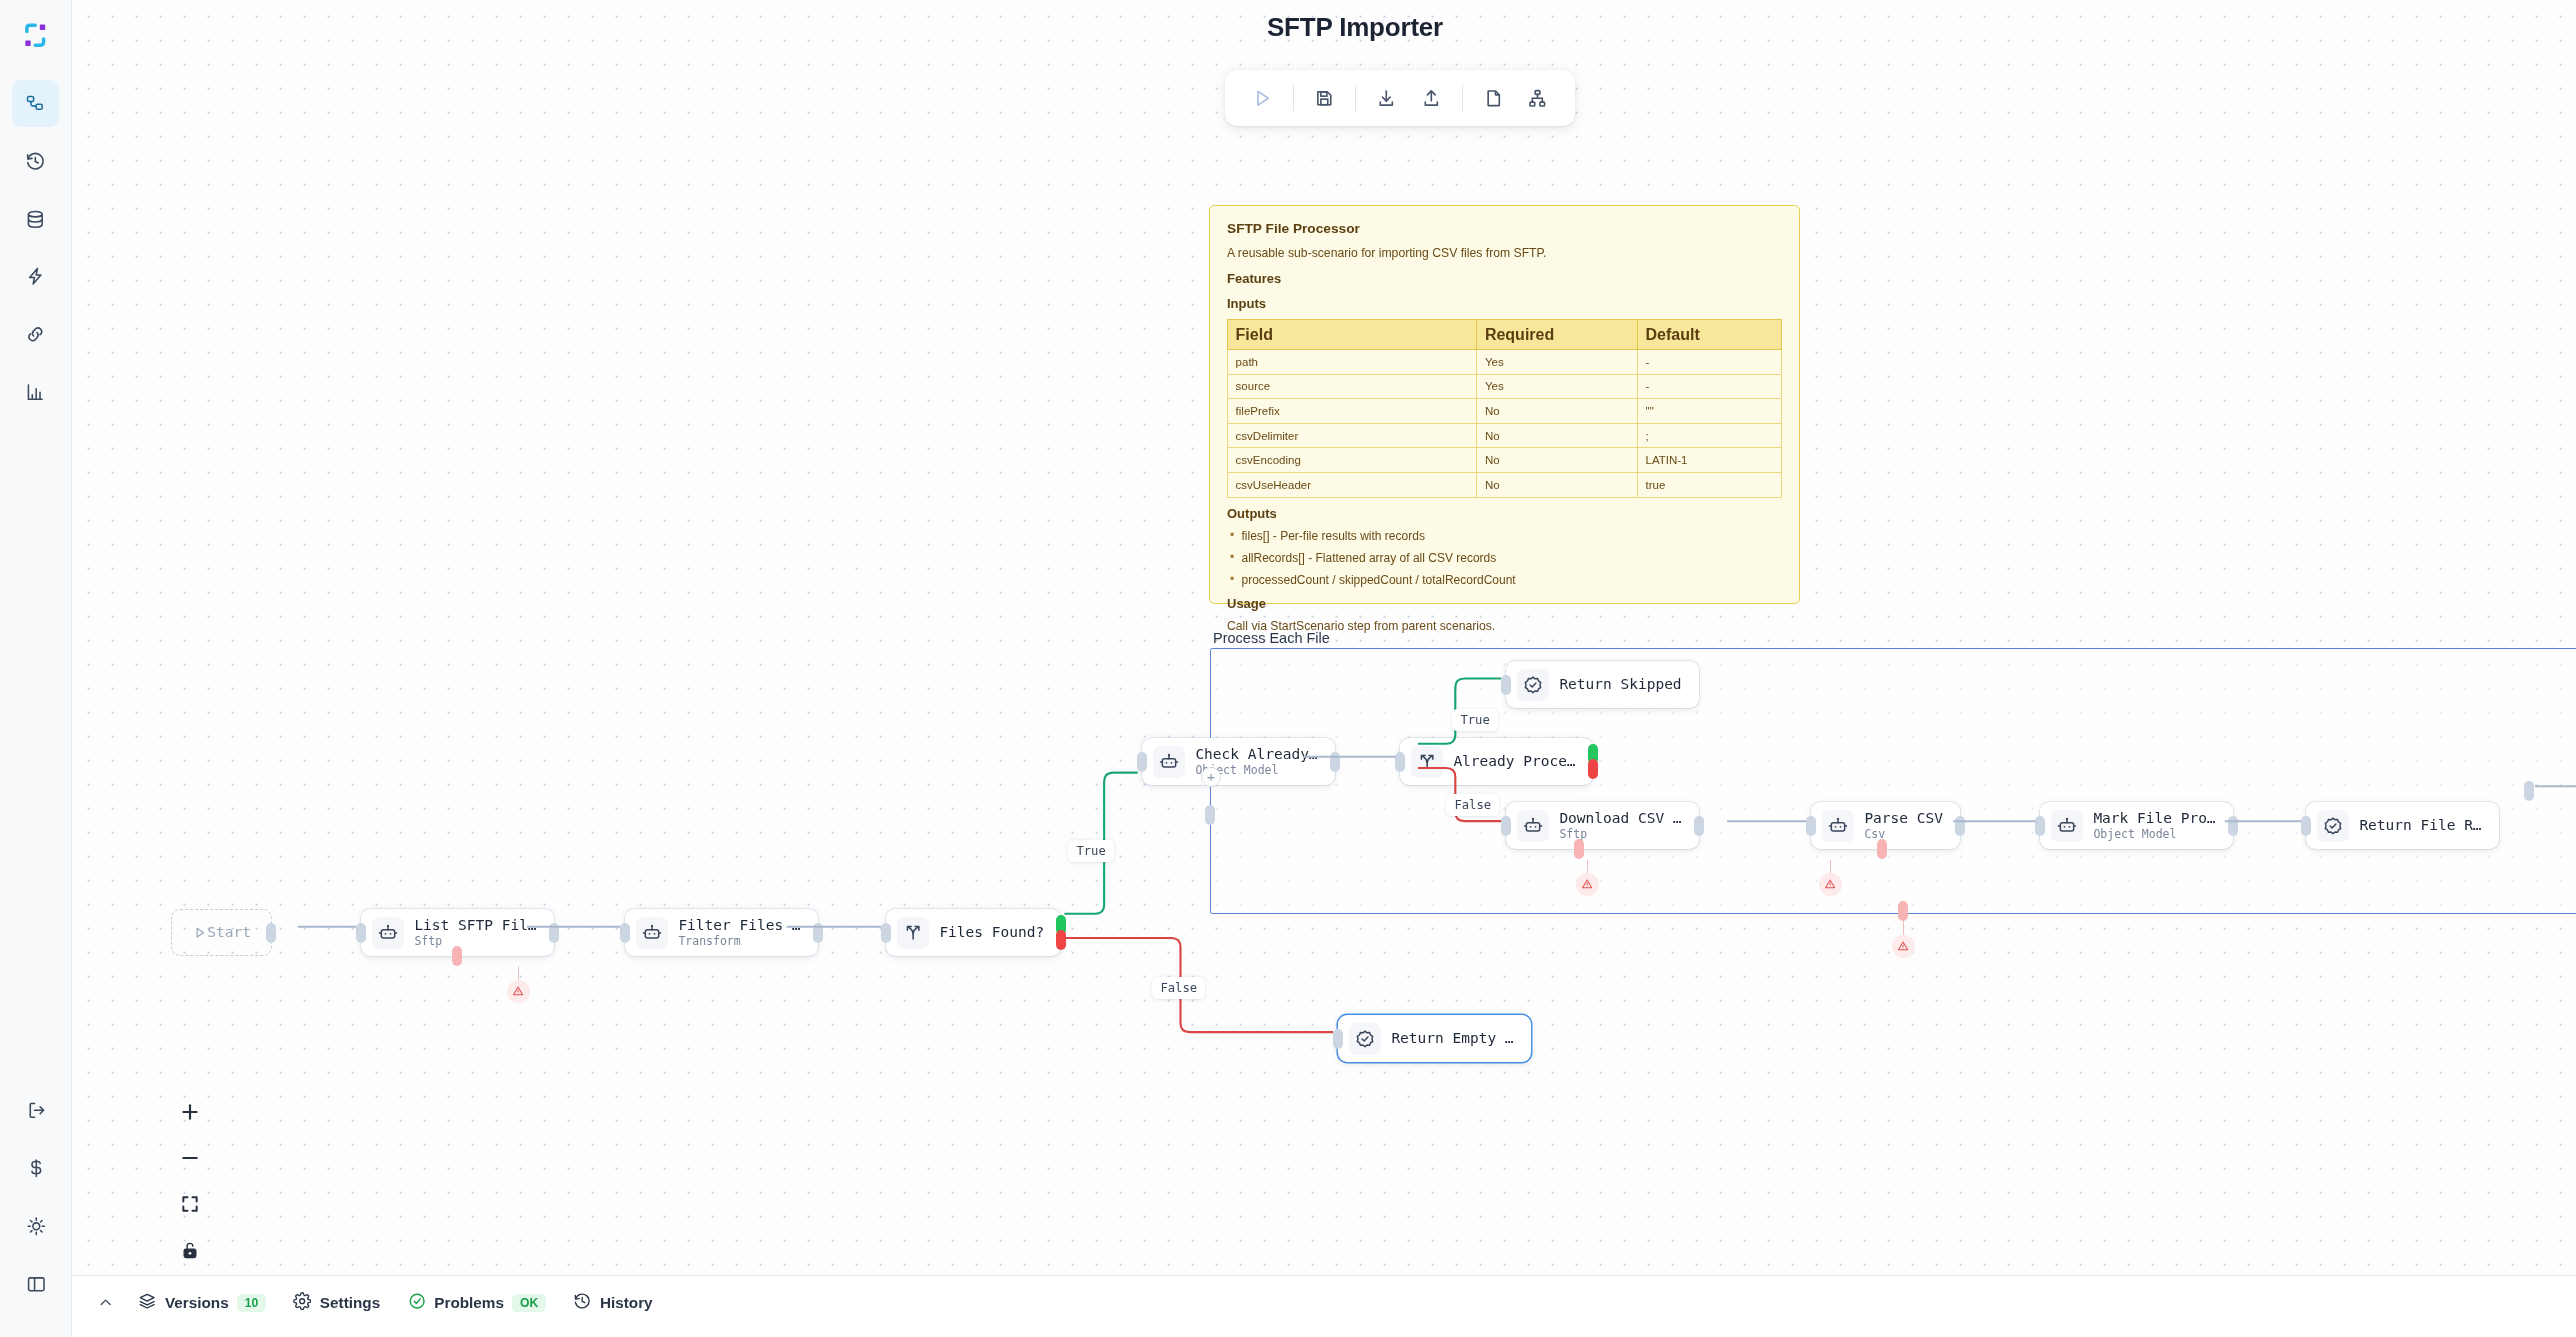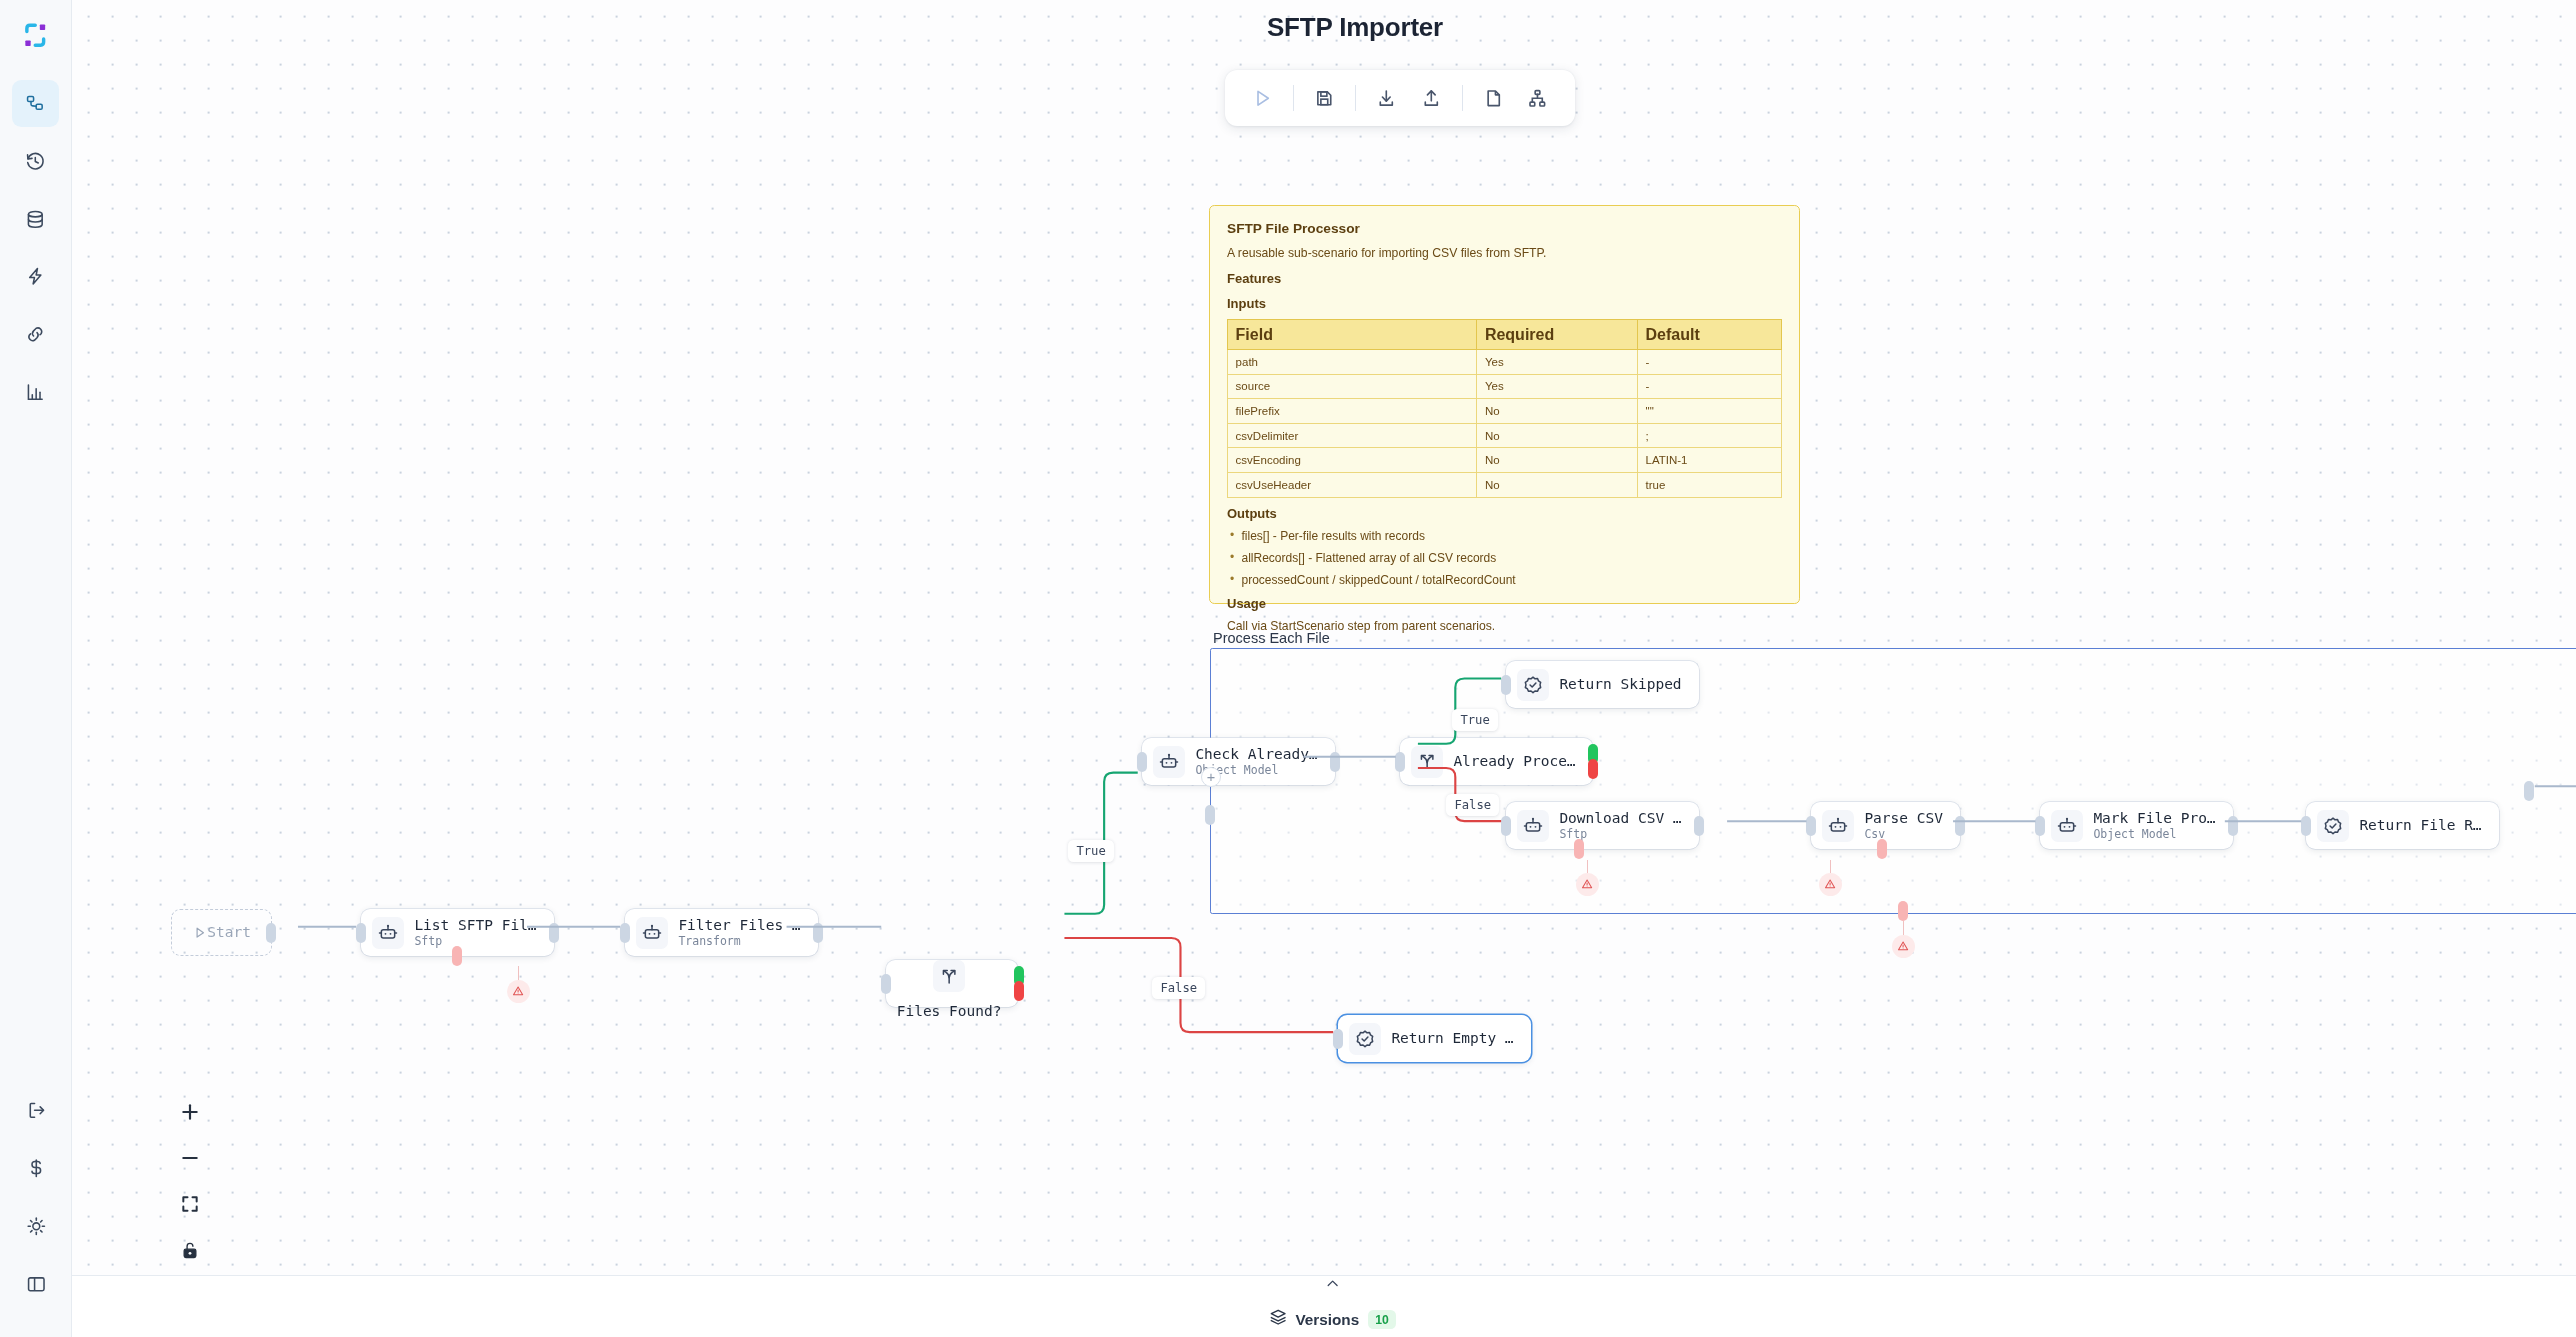--- a/index.html
+++ b/index.html
@@ -169,21 +169,21 @@
   }
   .zoom-btn {
     width: 26px; height: 26px; display: flex; align-items: center; justify-content: center;
     color: #26303f; cursor: pointer; background: transparent; border: none;
   }
 
   
   .bottombar {
     position: absolute; left: 72px; right: 0; bottom: 0; height: 55px;
     background: #ffffff; border-top: 0.8px solid #e6ebf1;
-    display: flex; align-items: center; padding-left: 17px; gap: 11px; z-index: 30; flex-direction: column;
+    display: flex; align-items: center; padding-left: 17px; gap: 3px; z-index: 30;
   }
   .bb-chevron {
     width: 34px; height: 34px; display: flex; align-items: center; justify-content: center;
     color: #3a465c; cursor: pointer; font-size: 13px;
   }
   .bb-item {
     display: flex; align-items: center; gap: 8.4px; padding: 6.1px 12.2px;
     border-radius: 6.1px; cursor: pointer; color: #2b3648; font-size: 15.3px;
     font-weight: bold;
   }
@@ -476,21 +476,21 @@
           <circle cx="15" cy="13" r="1.1" fill="currentColor" stroke="none"></circle>
         </svg>
       </div>
       <div class="node-text">
         <div class="node-title">Filter Files …</div>
         <div class="node-sub">Transform</div>
       </div>
       <div class="port right"></div>
     </div>
 
-    <div class="node branch" style="left:814px; top:960px;flex-direction:column;">
+    <div class="node branch" style="left:814px; top:909px;">
       <div class="port left"></div>
       <div class="node-ico">
         <svg width="18.3" height="18.3" viewBox="0 0 24 24" fill="none" stroke="currentColor" stroke-width="2">
           <path d="M12 21 L12 14 Q12 10 8 7 L5 5" stroke-linecap="round"></path>
           <polyline points="4.5,9.5 4.5,4.5 9.5,4.5" stroke-linecap="round" stroke-linejoin="round"></polyline>
           <path d="M12 14 Q12 10 16 7 L19 5" stroke-linecap="round"></path>
           <polyline points="19.5,9.5 19.5,4.5 14.5,4.5" stroke-linecap="round" stroke-linejoin="round"></polyline>
         </svg>
       </div>
       <div class="node-text">

